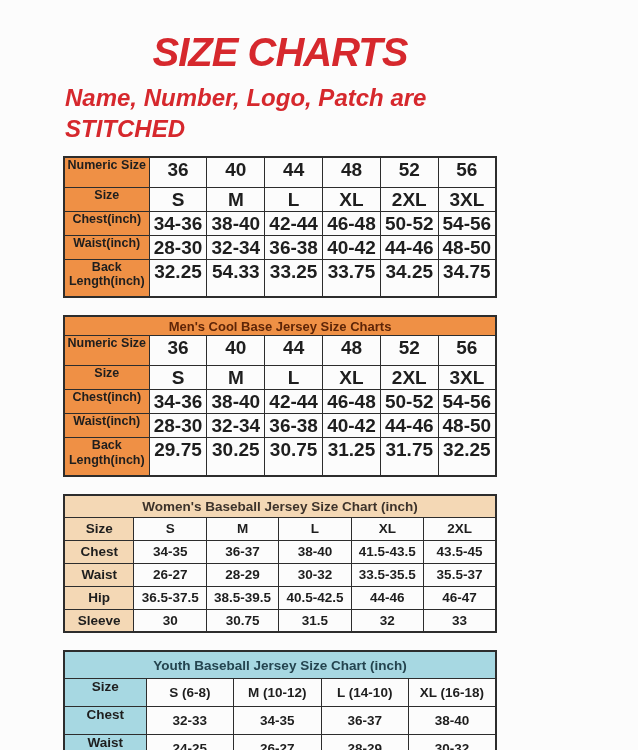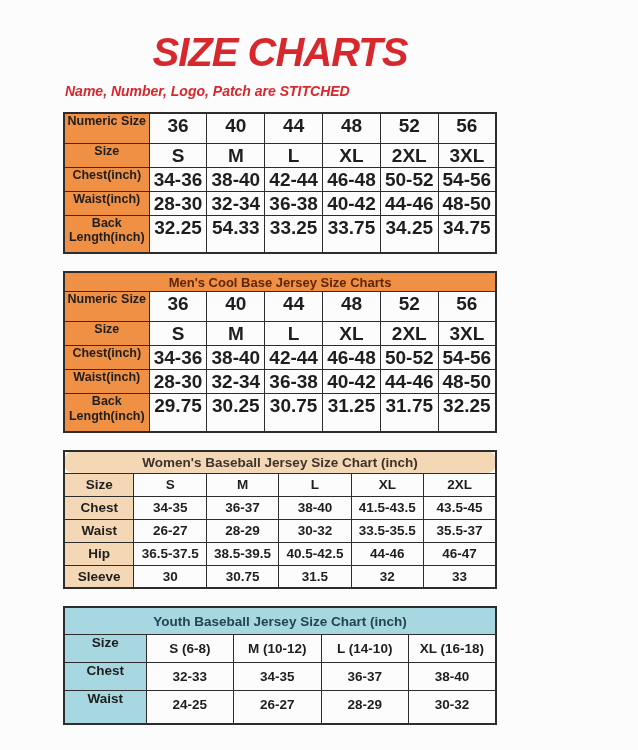--- a/index.html
+++ b/index.html
@@ -15,21 +15,21 @@
     overflow:hidden;
   }
   .container{width:434px;margin:0 0 0 63px;padding-top:30px;}
   .page-title{
     margin:0;text-align:center;
     font-size:40px;font-weight:bold;font-style:italic;
     color:var(--red);letter-spacing:-1px;line-height:1.1;
   }
   .page-subtitle{
     margin:8px 0 12px 2px;
-    font-size:14px;font-weight:bold;font-style:italic;
+    font-size:24px;font-weight:bold;font-style:italic;
     color:var(--red);line-height:1.3;
   }
   .page-subtitle .line{display:block;}
 
   table.size-table{
     width:100%;border-collapse:collapse;table-layout:fixed;
     border:2px solid var(--border);
     margin-bottom:17px;
   }
   table.size-table td, table.size-table th{
@@ -47,21 +47,21 @@
     font-size:12.5px;vertical-align:top;padding-top:1px;line-height:1.15;
   }
   .t-orange td.val{font-size:19px;vertical-align:top;padding-top:1px;}
   .t-orange tr.r-num{height:30px;}
   .t-orange tr.r-std{height:17px;}
   .t-orange tr.r-back{height:38px;}
 
   
   .t-peach .title-row td{
     background:var(--peach);color:var(--peach-text);
-    font-size:13.5px;height:21px;vertical-align:middle;border-radius:9px;
+    font-size:13.5px;height:21px;vertical-align:middle;
   }
   .t-peach th{
     background:var(--peach);color:var(--peach-text);
     font-size:13.5px;vertical-align:middle;
   }
   .t-peach td.val{font-size:13.5px;vertical-align:middle;}
   .t-peach tr.r-std{height:23px;}
   .t-peach{margin-bottom:14px;}
 
   

